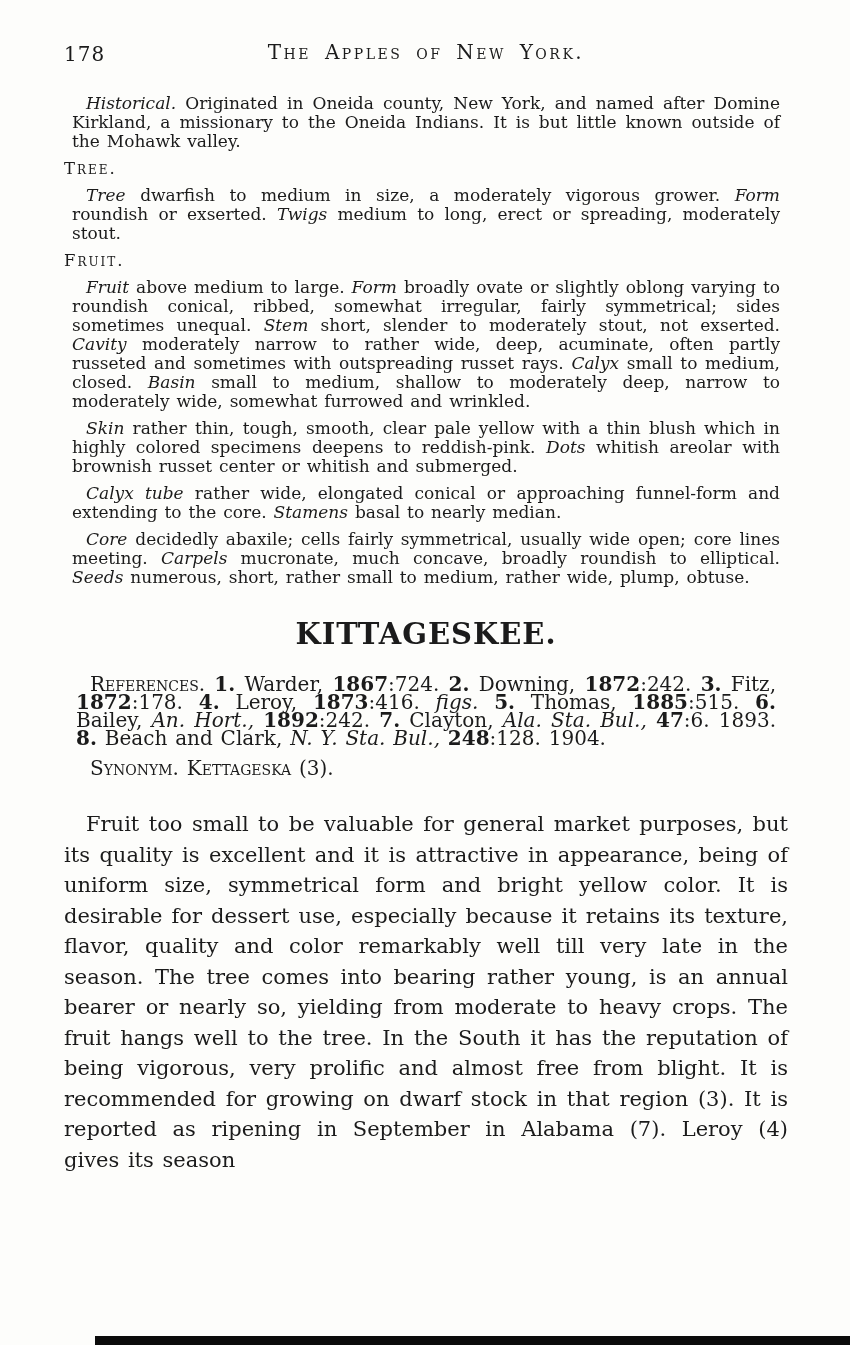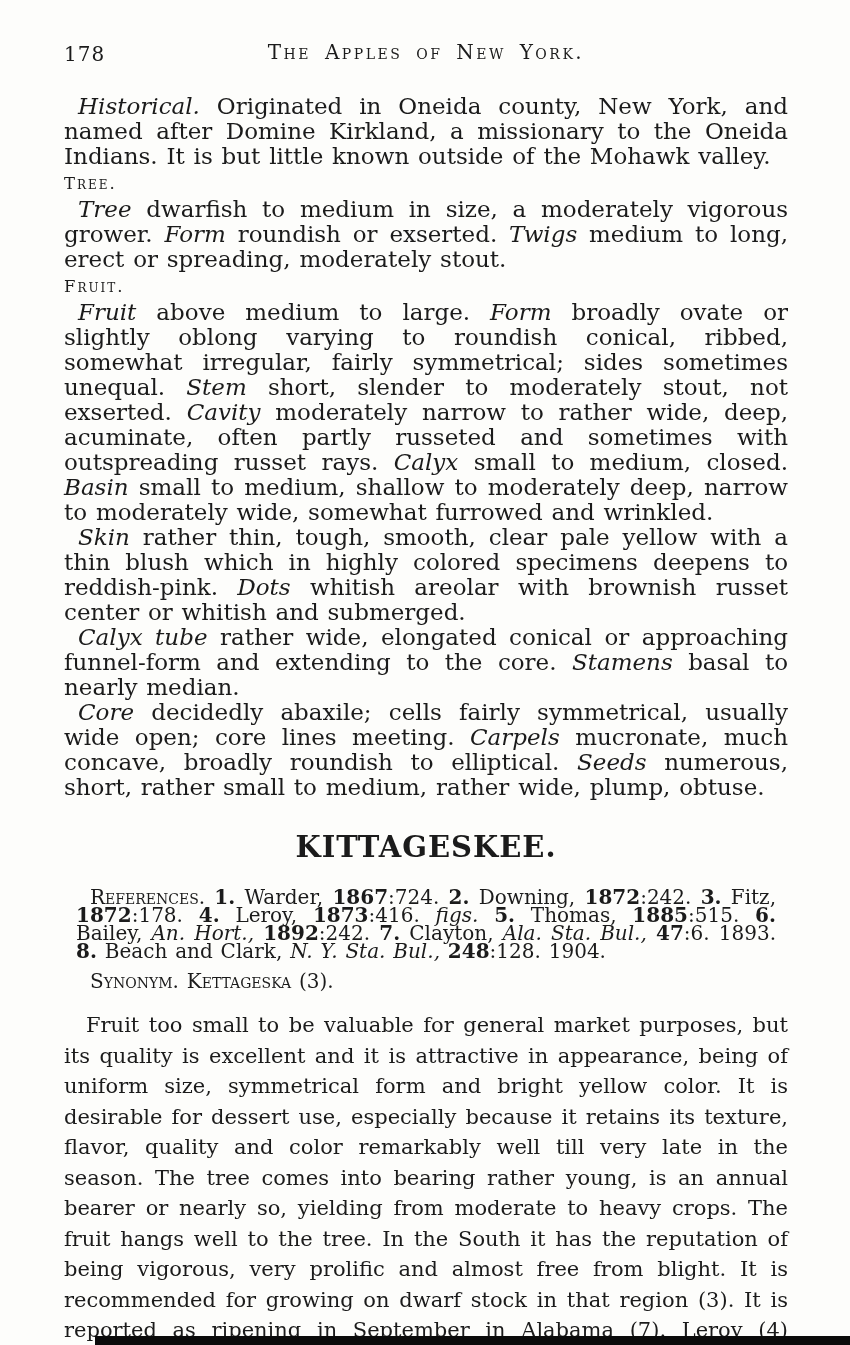--- a/index.html
+++ b/index.html
@@ -20,23 +20,23 @@
     font-size: 20px; letter-spacing: 1px;
   }
   .running-title {
     text-align: center;
     font-variant: small-caps;
     font-size: 20px;
     letter-spacing: 2.5px;
     word-spacing: 5px;
   }
   p.tech {
-    margin: 0;
-    font-size: 23px;
-    line-height: 25px;
+    margin: 8px;
+    font-size: 17px;
+    line-height: 19px;
     text-align: justify;
     text-indent: 14px;
     word-spacing: 1.5px;
   }
   h3.subhead {
     margin: 5px 0 4px 0;
     text-align: left;
     font-weight: normal;
     font-variant: small-caps;
     font-size: 16.5px;
@@ -51,21 +51,21 @@
   }
   p.refline {
     margin: 12px;
     font-size: 20px;
     line-height: 18px;
     text-align: justify;
     text-indent: 14px;
     word-spacing: 1.5px;
   }
   p.body-par {
-    margin: 20px 0 0 0;
+    margin: 32px 0 0 0;
     font-size: 21px;
     line-height: 30.5px;
     text-align: justify;
     text-indent: 22px;
     word-spacing: 2px;
   }
   .s-it { font-style: italic; }
   .s-sc { font-variant: small-caps; }
   .s-b  { font-weight: bold; }
   .scan-bar {

